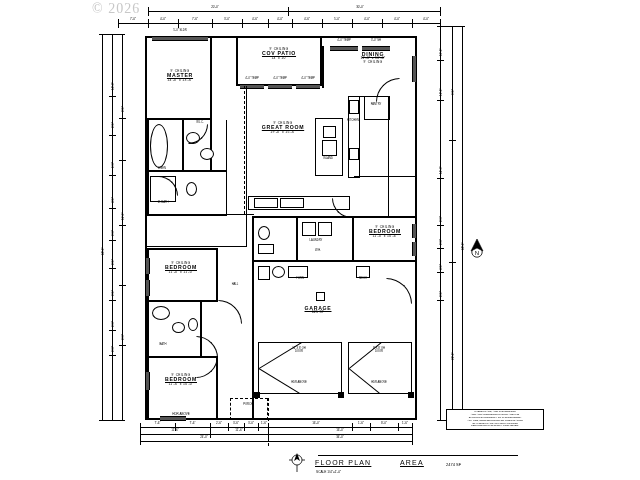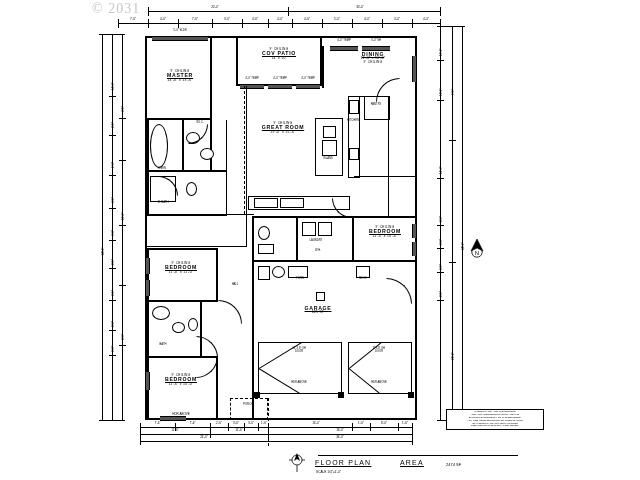--- a/index.html
+++ b/index.html
@@ -57,21 +57,21 @@
       text-decoration:underline;color:#000;}
   .subtitle{position:absolute;font-size:3.2px;color:#000;}
 
   .compass{position:absolute;}
 </style>
 </head>
 <body>
 
 <div id="sheet">
 
-  <div class="watermark" style="left:92px;top:1px;">© 2031</div>
+  <div class="watermark" style="left:92px;top:1px;">© 2026</div>
 
   <div>
 
     <div class="dimline h" style="left:148px;top:11px;width:292px;height:1px;"></div>
     <div class="dimline v" style="left:148px;top:7px;width:1px;height:9px;"></div>
     <div class="dimline v" style="left:288px;top:7px;width:1px;height:9px;"></div>
     <div class="dimline v" style="left:440px;top:7px;width:1px;height:9px;"></div>
     <div class="dimtxt" style="left:180px;top:5px;width:70px;">20'-0"</div>
     <div class="dimtxt" style="left:330px;top:5px;width:60px;">30'-0"</div>
 

